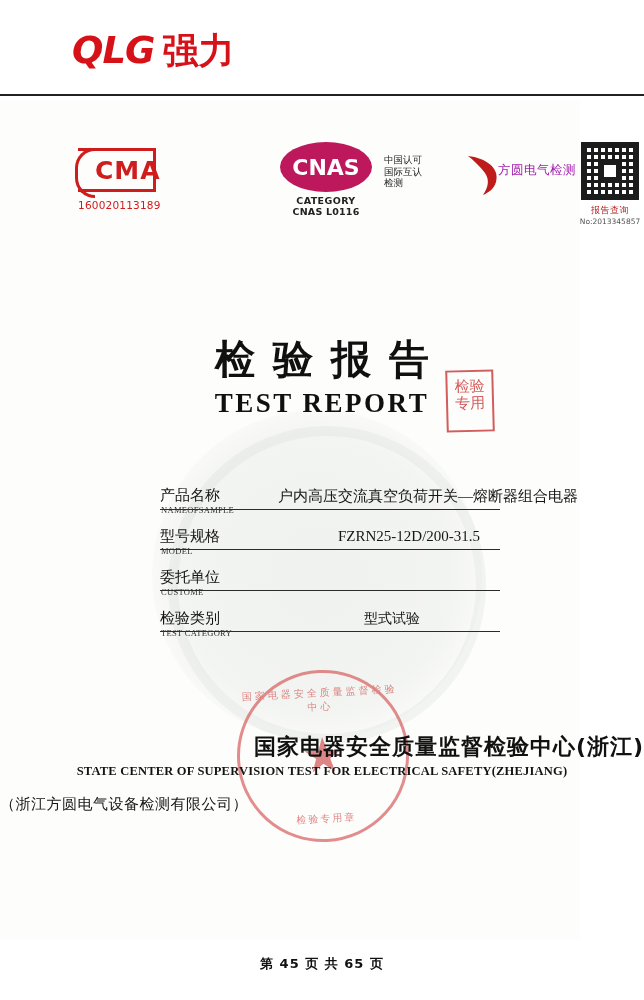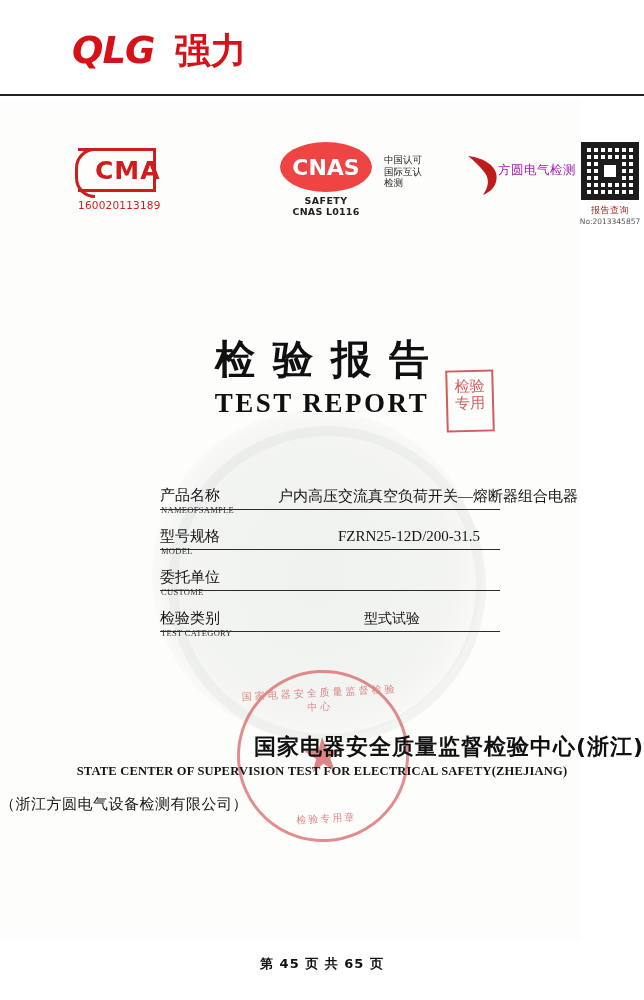--- a/index.html
+++ b/index.html
@@ -39,21 +39,21 @@
     letter-spacing: -1px;
     color: #d61118;
     line-height: 1;
   }
   .brand-cn {
     font-family: "DejaVu Sans", sans-serif;
     font-weight: 700;
     font-size: 36px;
     color: #d61118;
     line-height: 1;
-    margin-left: 16px;
+    margin-left: 4px;
   }
   .header-rule {
     position: absolute;
     left: 0;
     top: 94px;
     width: 644px;
     height: 2px;
     background: #222222;
   }
 
@@ -165,21 +165,21 @@
     color: #8a97a3;
     letter-spacing: 0.2px;
   }
 
   
   .cnas { left: 196px; top: 2px; width: 104px; text-align: center; }
   .cnas-oval {
     width: 92px; height: 50px;
     margin: 0 auto;
     border-radius: 50%;
-    background: #ef4444;
+    background: #be185d;
     position: relative;
   }
   .cnas-oval span {
     position: absolute;
     left: 0; right: 0; top: 13px;
     font-family: "DejaVu Sans", sans-serif;
     font-weight: 700;
     font-size: 22px;
     color: #ffffff;
     letter-spacing: 0px;
@@ -463,21 +463,21 @@
         <div class="cma-text">CMA</div>
       </div>
       <div class="cma-num">160020113189</div>
     </div>
 
 
     <div class="logo-item cnas">
       <div class="cnas-oval">
         <span>CNAS</span>
       </div>
-      <div class="cnas-line1">SAFETY</div>
+      <div class="cnas-line1">CATEGORY</div>
       <div class="cnas-line2">CNAS L0116</div>
     </div>
 
     <div class="logo-item cnas-cn">
       <div>中国认可</div>
       <div>国际互认</div>
       <div>检测</div>
     </div>
 
     <div class="logo-item fangyuan">

